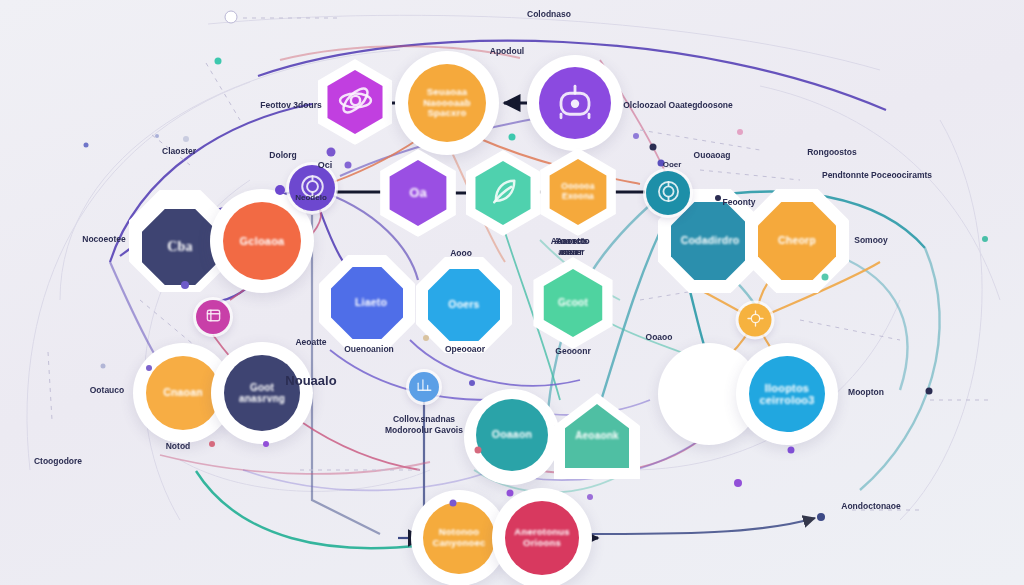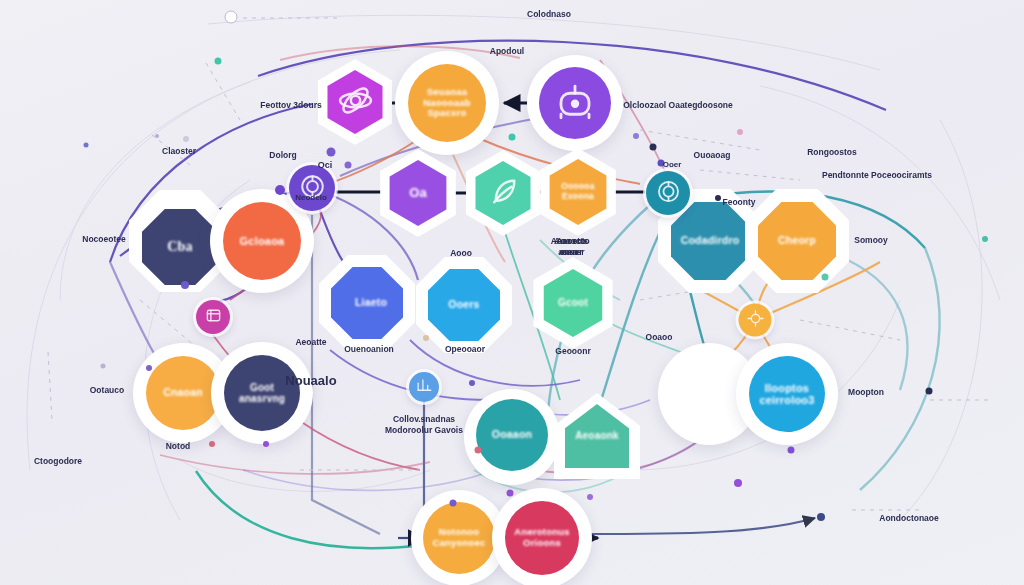--- a/index.html
+++ b/index.html
@@ -419,18 +419,18 @@
       <div class="lbl" style="left: 465px; top: 349px; font-size: 8.5px; white-space: nowrap;">Opeooaor</div>
       <div class="lbl" style="left: 573px; top: 351px; font-size: 8.5px; white-space: nowrap;">Geooonr</div>
       <div class="lbl" style="left: 659px; top: 337px; font-size: 8.5px; white-space: nowrap;">Ooaoo</div>
       <div class="lbl" style="left: 311px; top: 336px; font-size: 13px; white-space: nowrap; margin-top: 44px;">Nouaalo</div>
       <div class="lbl" style="left: 107px; top: 390px; font-size: 8.5px; white-space: nowrap;">Ootauco</div>
       <div class="lbl" style="left: 178px; top: 446px; font-size: 8.5px; white-space: nowrap;">Notod</div>
       <div class="lbl" style="left: 58px; top: 461px; font-size: 8.5px; white-space: nowrap;">Ctoogodore</div>
       <div class="lbl two" style="left: 424px; top: 425px; font-size: 8.5px; white-space: pre-line;">Collov.snadnas
 Modoroolur Gavois</div>
       <div class="lbl" style="left: 866px; top: 392px; font-size: 8.5px; white-space: nowrap;">Moopton</div>
-      <div class="lbl" style="left: 871px; top: 518px; font-size: 8.5px; white-space: nowrap; margin-left: 38px;">Aondoctonaoe</div>
+      <div class="lbl" style="left: 871px; top: 506px; font-size: 8.5px; white-space: nowrap;">Aondoctonaoe</div>
       <div class="lbl two" style="left: 571px; top: 247px; font-size: 8.5px; white-space: pre-line;">Aooocts
 onaer</div>
     </div>
 
 </div>
 
 </body></html>

